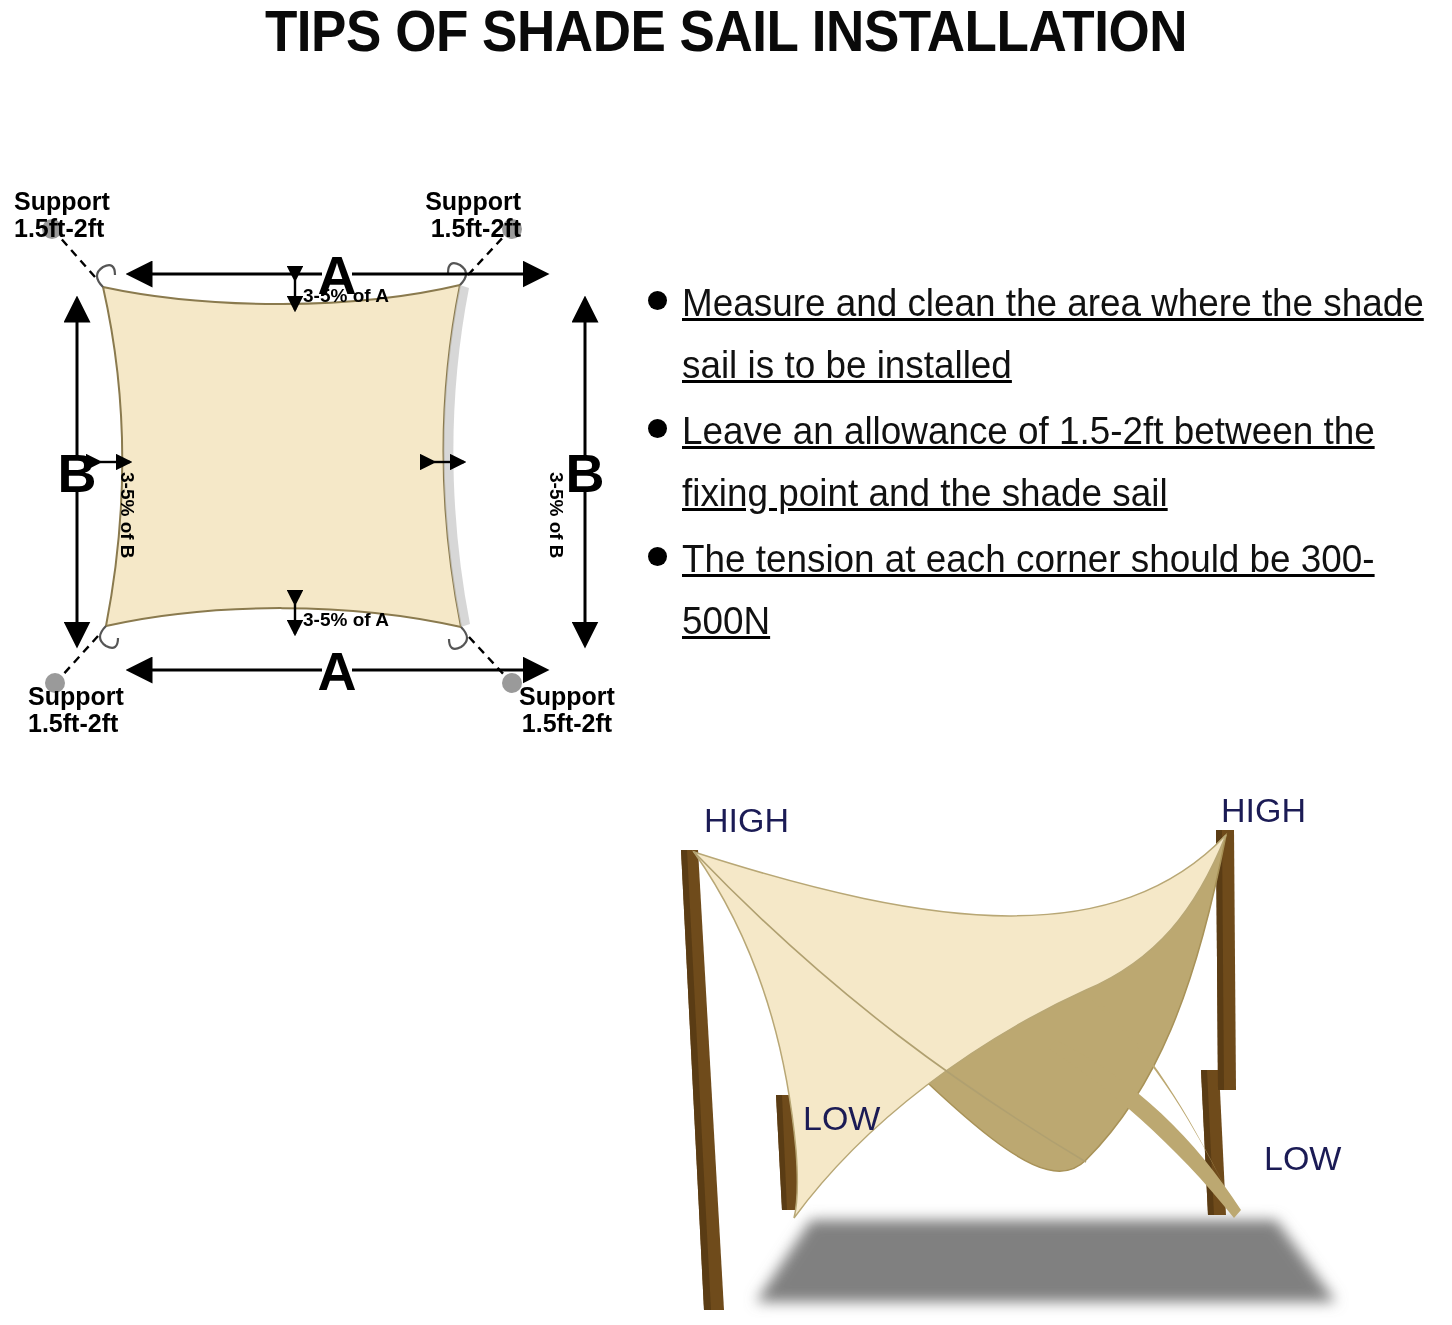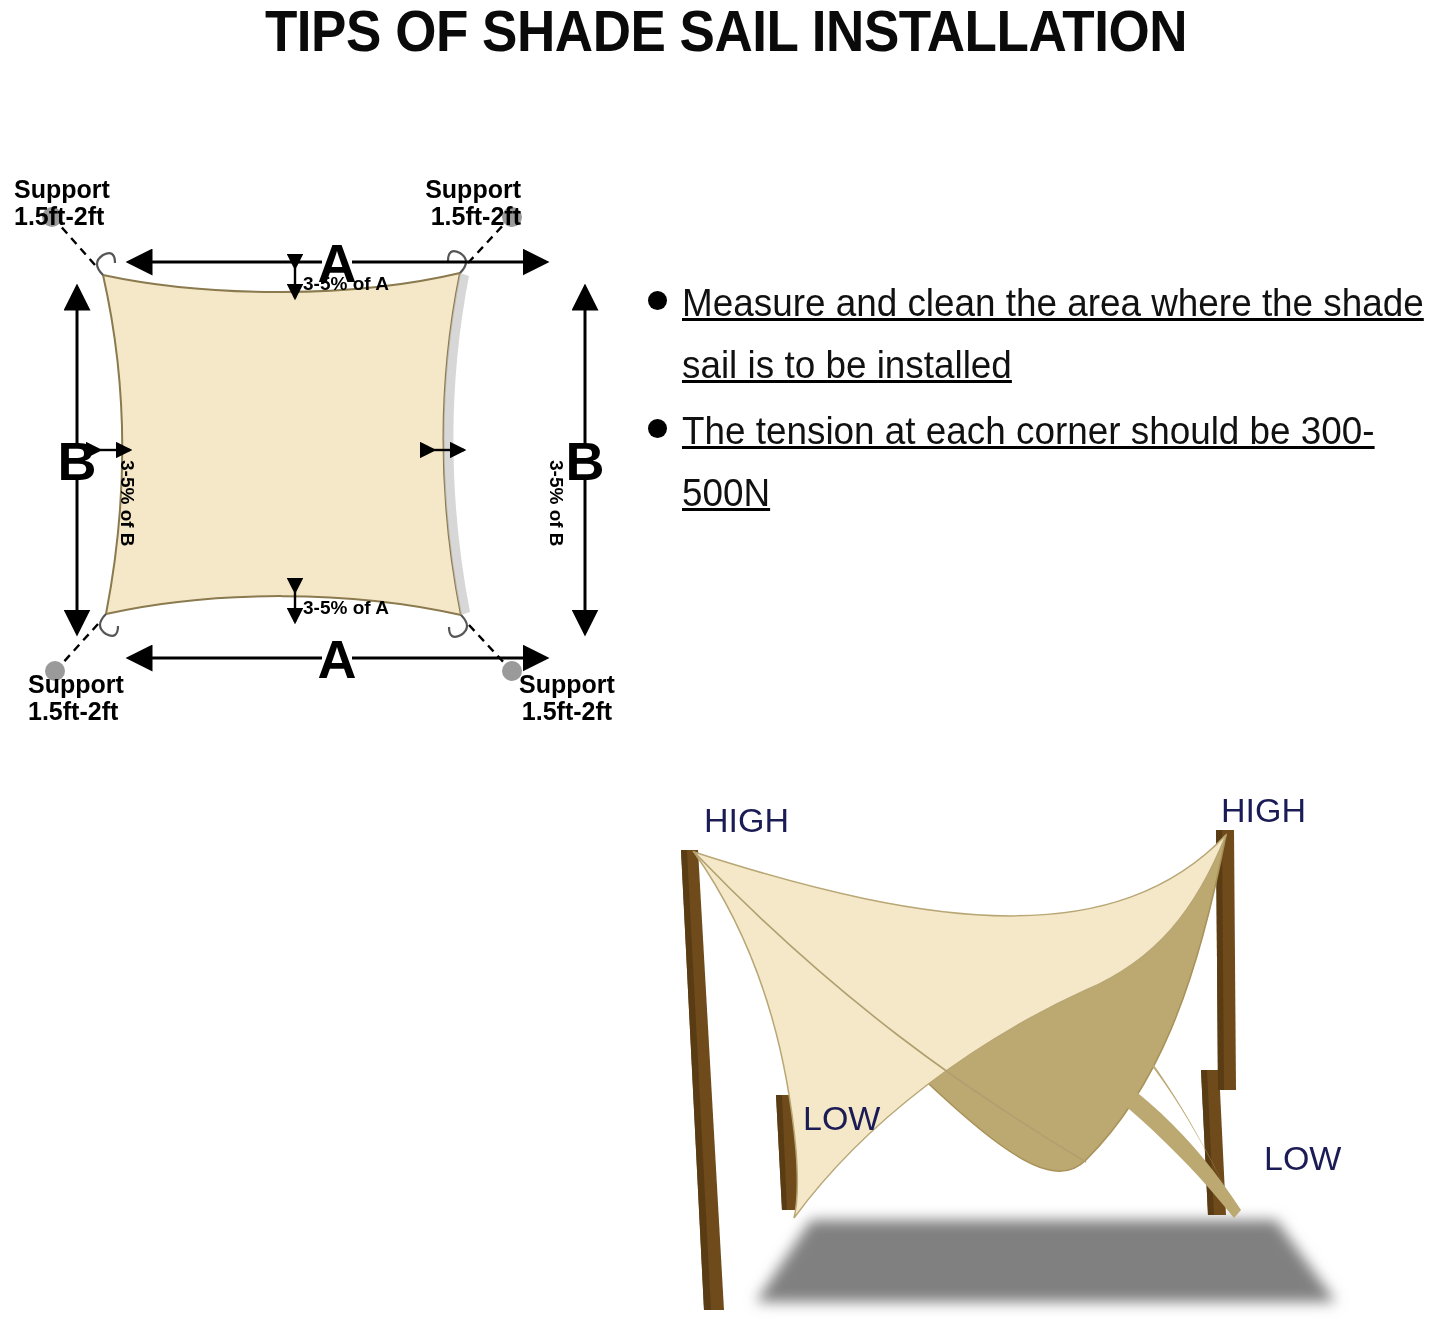--- a/index.html
+++ b/index.html
@@ -126,21 +126,21 @@
     font-family: "Liberation Sans", sans-serif;
     font-size: 34px;
     fill: #1b1b55;
   }
 </style>
 </head>
 <body>
 
 <div id="title">TIPS OF SHADE SAIL INSTALLATION</div>
 
-<div id="diagram-rect" style="top:160px;text-decoration:underline;">
+<div id="diagram-rect" style="top:172px;text-decoration:underline;">
   <svg id="diagram-rect-svg" width="640" height="570" viewBox="0 0 640 570">
     <defs>
       <marker id="ah" markerWidth="9" markerHeight="9" refX="7.5" refY="4.5" orient="auto">
         <path d="M0,0 L9,4.5 L0,9 z" fill="#000"></path>
       </marker>
       <marker id="ah-s" markerWidth="7" markerHeight="7" refX="6" refY="3.5" orient="auto">
         <path d="M0,0 L7,3.5 L0,7 z" fill="#000"></path>
       </marker>
     </defs>
 
@@ -238,20 +238,26 @@
   <div class="tip-row">
     <span class="tip-bullet">
         <i></i>
       </span>
     <span class="tip-text">Measure and clean the area where the shade sail is to be installed</span>
   </div>
   <div class="tip-row">
     <span class="tip-bullet">
         <i></i>
       </span>
+    <span class="tip-text">Leave an allowance of 1.5-2ft between the fixing point and the shade sail</span>
+  </div>
+  <div class="tip-row">
+    <span class="tip-bullet">
+        <i></i>
+      </span>
     <span class="tip-text">The tension at each corner should be 300-500N</span>
   </div>
 </div>
 
 <div id="tips-bottom">
 </div>
 
 <div id="diagram-hyper">
   <svg id="diagram-hyper-svg" width="780" height="535" viewBox="0 0 780 535">
     <defs>

